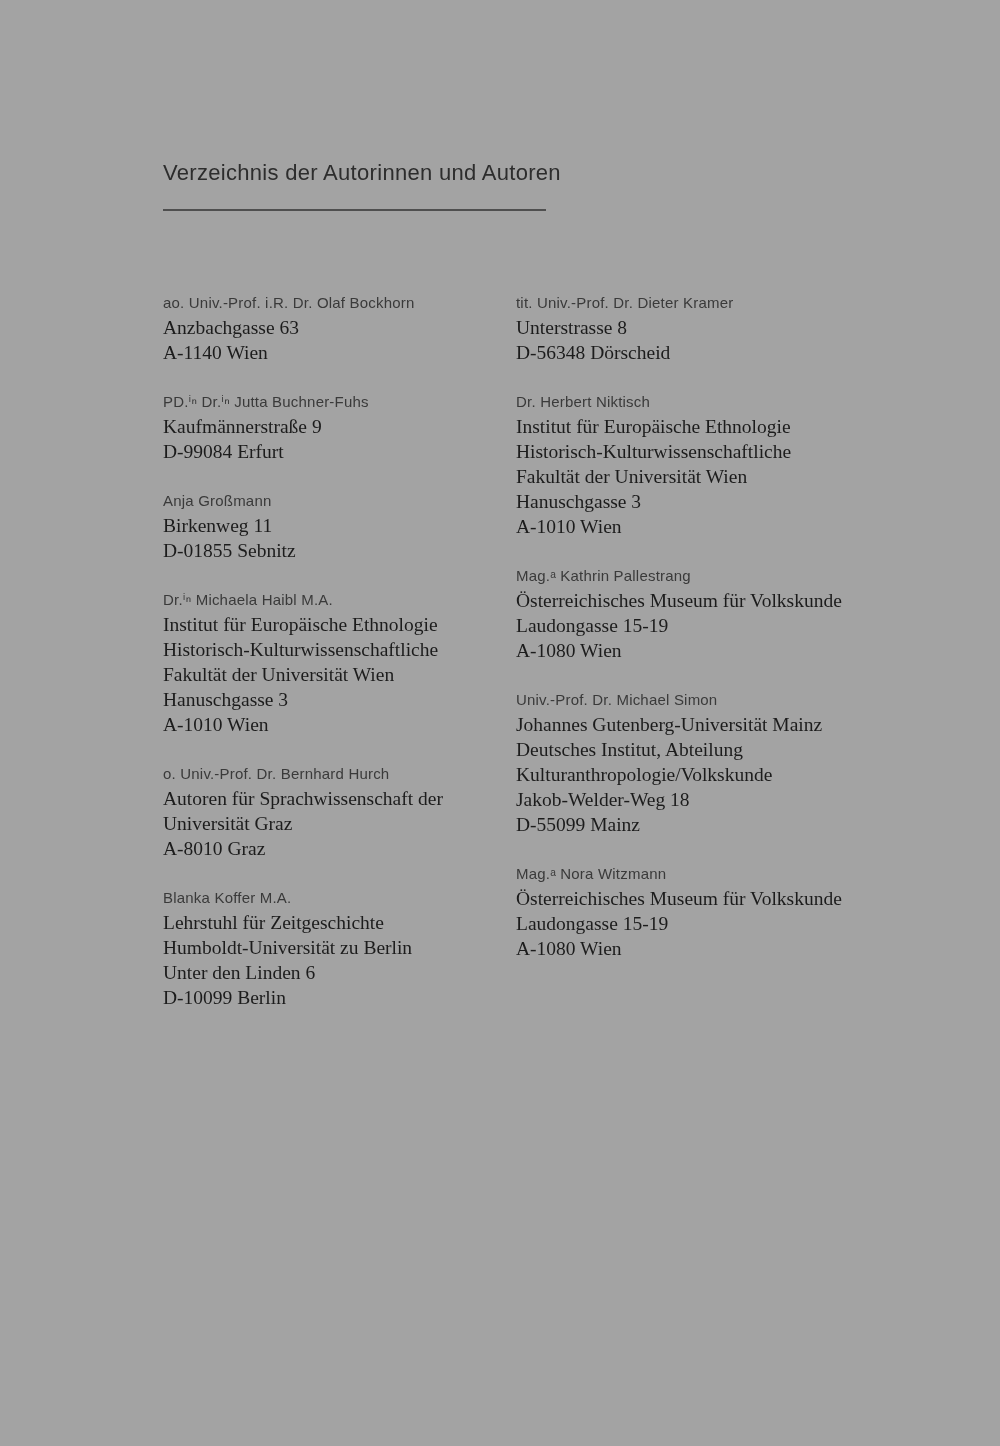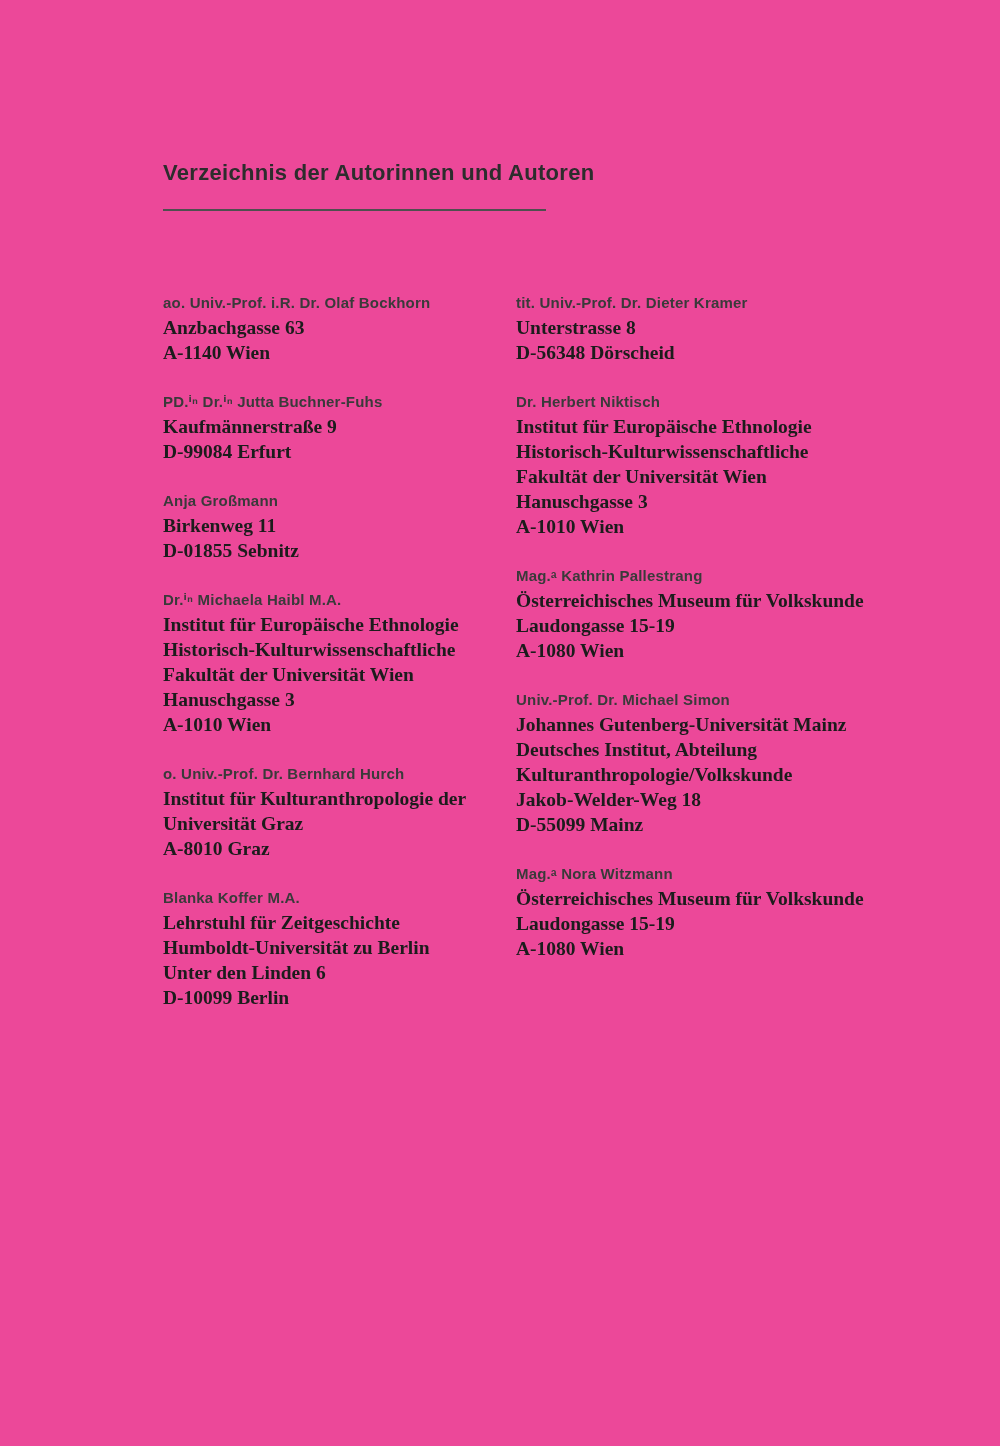--- a/index.html
+++ b/index.html
@@ -4,23 +4,22 @@
 <style>
   html, body {
     margin: 0;
     padding: 0;
     background: #ffffff;
   }
   .page {
     position: relative;
     width: 1000px;
     height: 1446px;
-    background: #ec4899;
+    background: #a3a3a3;
     overflow: hidden;
-    font-weight: bold;
   }
   .title {
     position: absolute;
     left: 163px;
     top: 159px;
     font-family: "Liberation Sans", "DejaVu Sans", sans-serif;
     font-size: 22px;
     line-height: 28px;
     color: #2d2d2d;
     letter-spacing: 0.3px;
@@ -86,21 +85,21 @@
       <div class="entry">
         <div class="name">Dr.ⁱⁿ Michaela Haibl M.A.</div>
         <div class="addr">Institut für Europäische Ethnologie</div>
         <div class="addr">Historisch-Kulturwissenschaftliche</div>
         <div class="addr">Fakultät der Universität Wien</div>
         <div class="addr">Hanuschgasse 3</div>
         <div class="addr">A-1010 Wien</div>
       </div>
       <div class="entry">
         <div class="name">o. Univ.-Prof. Dr. Bernhard Hurch</div>
-        <div class="addr">Institut für Kulturanthropologie der</div>
+        <div class="addr">Autoren für Sprachwissenschaft der</div>
         <div class="addr">Universität Graz</div>
         <div class="addr">A-8010 Graz</div>
       </div>
       <div class="entry">
         <div class="name">Blanka Koffer M.A.</div>
         <div class="addr">Lehrstuhl für Zeitgeschichte</div>
         <div class="addr">Humboldt-Universität zu Berlin</div>
         <div class="addr">Unter den Linden 6</div>
         <div class="addr">D-10099 Berlin</div>
       </div>

